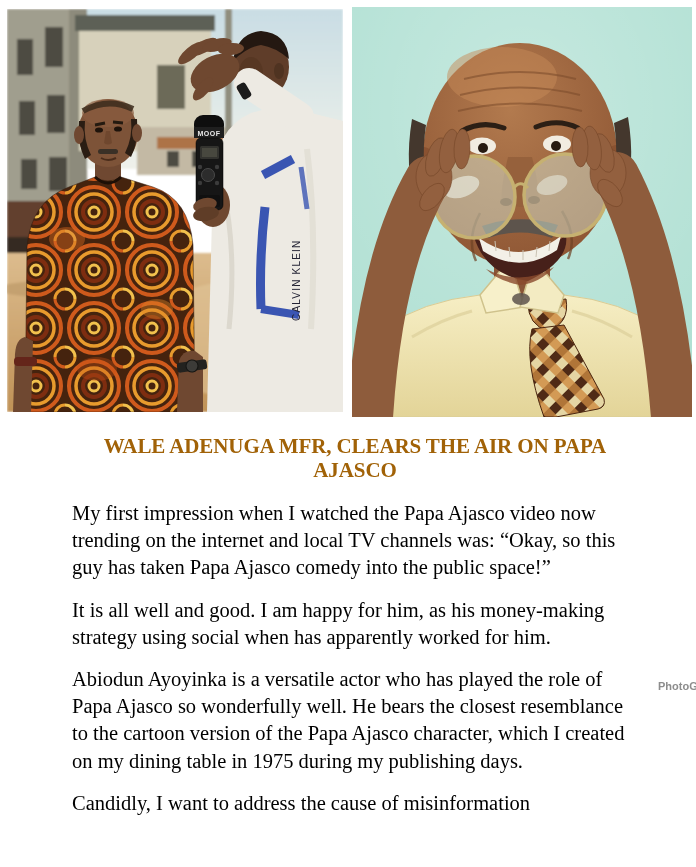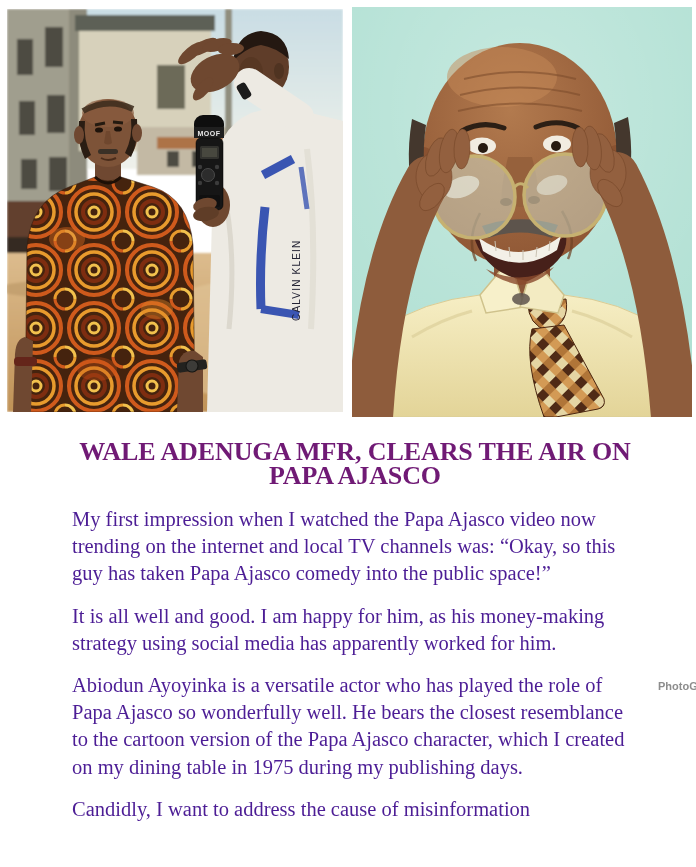--- a/index.html
+++ b/index.html
@@ -5,23 +5,23 @@
   html,body{margin:0;padding:0;background:#ffffff;}
   body{width:696px;height:867px;position:relative;overflow:hidden;
        font-family:"Liberation Serif","DejaVu Serif",serif;}
   figure{margin:0;}
   .photo{position:absolute;}
   .photo svg{display:block;}
   .photo-left{left:7px;top:9px;}
   .photo-right{left:352px;top:7px;}
   .article{position:absolute;left:0;top:426px;width:696px;box-sizing:border-box;
            padding:0 58px 0 72px;color:#222;}
-  .article h1{font-size:26px;line-height:24px;margin:14px 0 18px;text-align:center;
-              font-weight:700;color:#701a75;letter-spacing:-0.1px;}
-  .article p{font-size:20.5px;line-height:27.2px;margin:4px 0 15px;color:#4c1d95;}
+  .article h1{font-size:21px;line-height:24px;margin:8px 0 18px;text-align:center;
+              font-weight:700;color:#a16207;letter-spacing:-0.1px;}
+  .article p{font-size:20.5px;line-height:27.2px;margin:4px 0 15px;color:#000000;}
   .watermark{position:absolute;left:658px;top:680px;white-space:nowrap;
              font:600 11px "Liberation Sans",sans-serif;color:#8d8d8d;}
 </style>
 </head>
 <body>
 
 <figure class="photo photo-left">
   <svg width="336" height="403" viewBox="0 0 336 403">
     <defs>
       <linearGradient id="skyG" x1="0" y1="0" x2="0" y2="1">
@@ -263,18 +263,18 @@
         <ellipse cx="228" cy="140" rx="8" ry="20" transform="rotate(-2 228 140)"></ellipse>
         <ellipse cx="258" cy="186" rx="9" ry="16" transform="rotate(-40 258 186)"></ellipse>
       </g>
     </g>
   </svg>
 </figure>
 
 <section class="article">
   <h1>WALE ADENUGA MFR, CLEARS THE AIR ON PAPA AJASCO</h1>
   <p>My first impression when I watched the Papa Ajasco video now trending on the internet and local TV channels was: “Okay, so this guy has taken Papa Ajasco comedy into the public space!”</p>
-  <p>It is all well and good. I am happy for him, as his money-making strategy using social media has apparently worked for him.</p>
+  <p>It is all well and good. I am happy for him, as his money-making strategy using social when has apparently worked for him.</p>
   <p>Abiodun Ayoyinka is a versatile actor who has played the role of Papa Ajasco so wonderfully well. He bears the closest resemblance to the cartoon version of the Papa Ajasco character, which I created on my dining table in 1975 during my publishing days.</p>
   <p>Candidly, I want to address the cause of misinformation</p>
 </section>
 
 <div class="watermark">PhotoGrid</div>
 
 </body></html>

